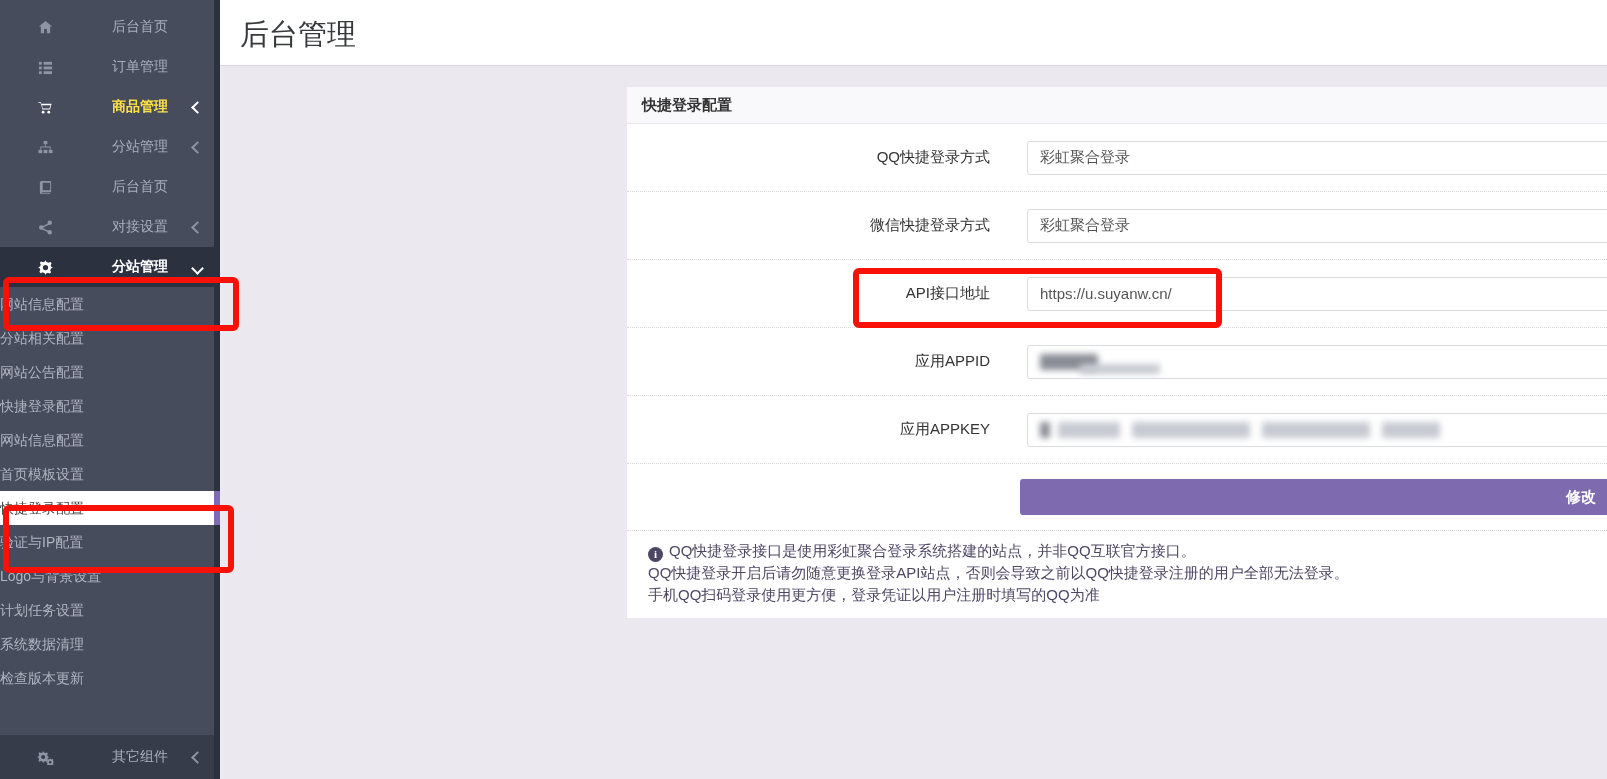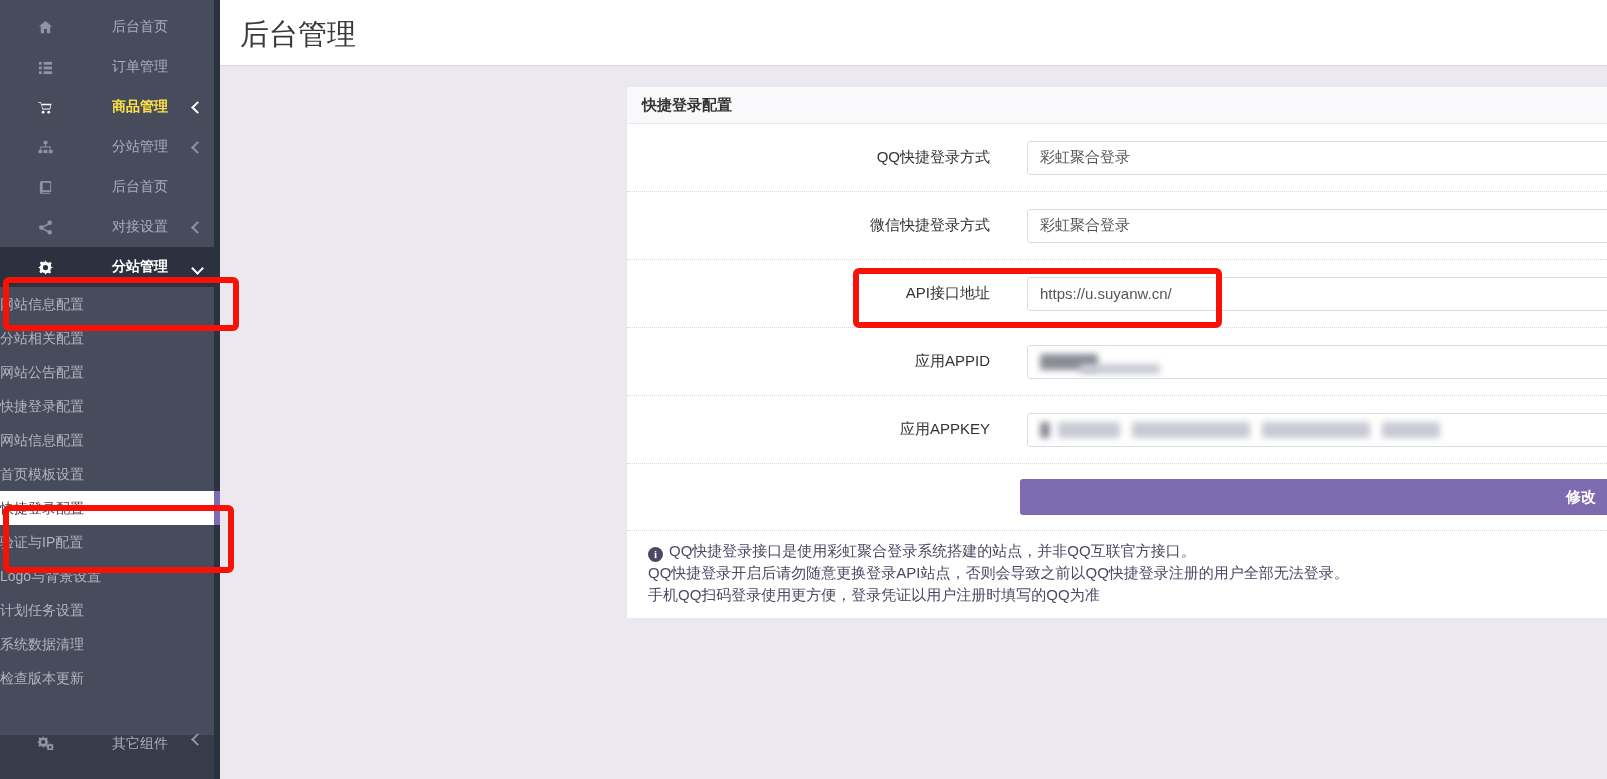--- a/index.html
+++ b/index.html
@@ -17,21 +17,21 @@
   .side-item.emph .s-icon{color:#ffffff;}
   .side-item.emph .chev{border-color:#ffffff;}
   .side-item.expanded{height:40px;background:#2c3140;color:#ffffff;font-weight:bold;}
   .side-item.expanded .s-icon{color:#ffffff;}
   .side-item.expanded .chev{transform:rotate(-45deg);border-color:#ffffff;top:17px;}
   .side-pad{height:7px;}
   .submenu{}
   .sub-item{position:relative;height:34px;line-height:34px;color:#b0b4c1;font-size:14px;cursor:pointer;white-space:nowrap;}
   .sub-item.active{background:#ffffff;color:#444444;}
   .sub-item.active::after{content:"";position:absolute;right:0;top:0;width:6px;height:100%;background:#7f6bb5;z-index:3;}
-  .side-footer{position:absolute;left:0;bottom:0;width:100%;height:44px;background:#373c4b;display:flex;align-items:flex-start;color:#a9aebe;font-size:14px;cursor:pointer;}
+  .side-footer{position:absolute;left:0;bottom:0;width:100%;height:44px;background:#373c4b;display:flex;align-items:center;color:#a9aebe;font-size:14px;cursor:pointer;}
   .side-footer .s-icon{position:absolute;left:32px;width:26px;color:#8f94a5;display:flex;align-items:center;justify-content:center;}
   .side-footer .s-label{margin-left:112px;}
   .side-footer .chev{position:absolute;right:18px;width:7px;height:7px;border-left:2px solid #8f94a5;border-bottom:2px solid #8f94a5;transform:rotate(45deg);}
   .s-icon svg{display:block;}
 
   
   .topbar{position:absolute;left:220px;top:0;width:1940px;height:65px;background:#ffffff;border-bottom:1px solid #d9d5e2;z-index:1;}
   .page-title{position:absolute;left:20px;top:15px;font-size:29px;color:#373a3c;}
 
   

